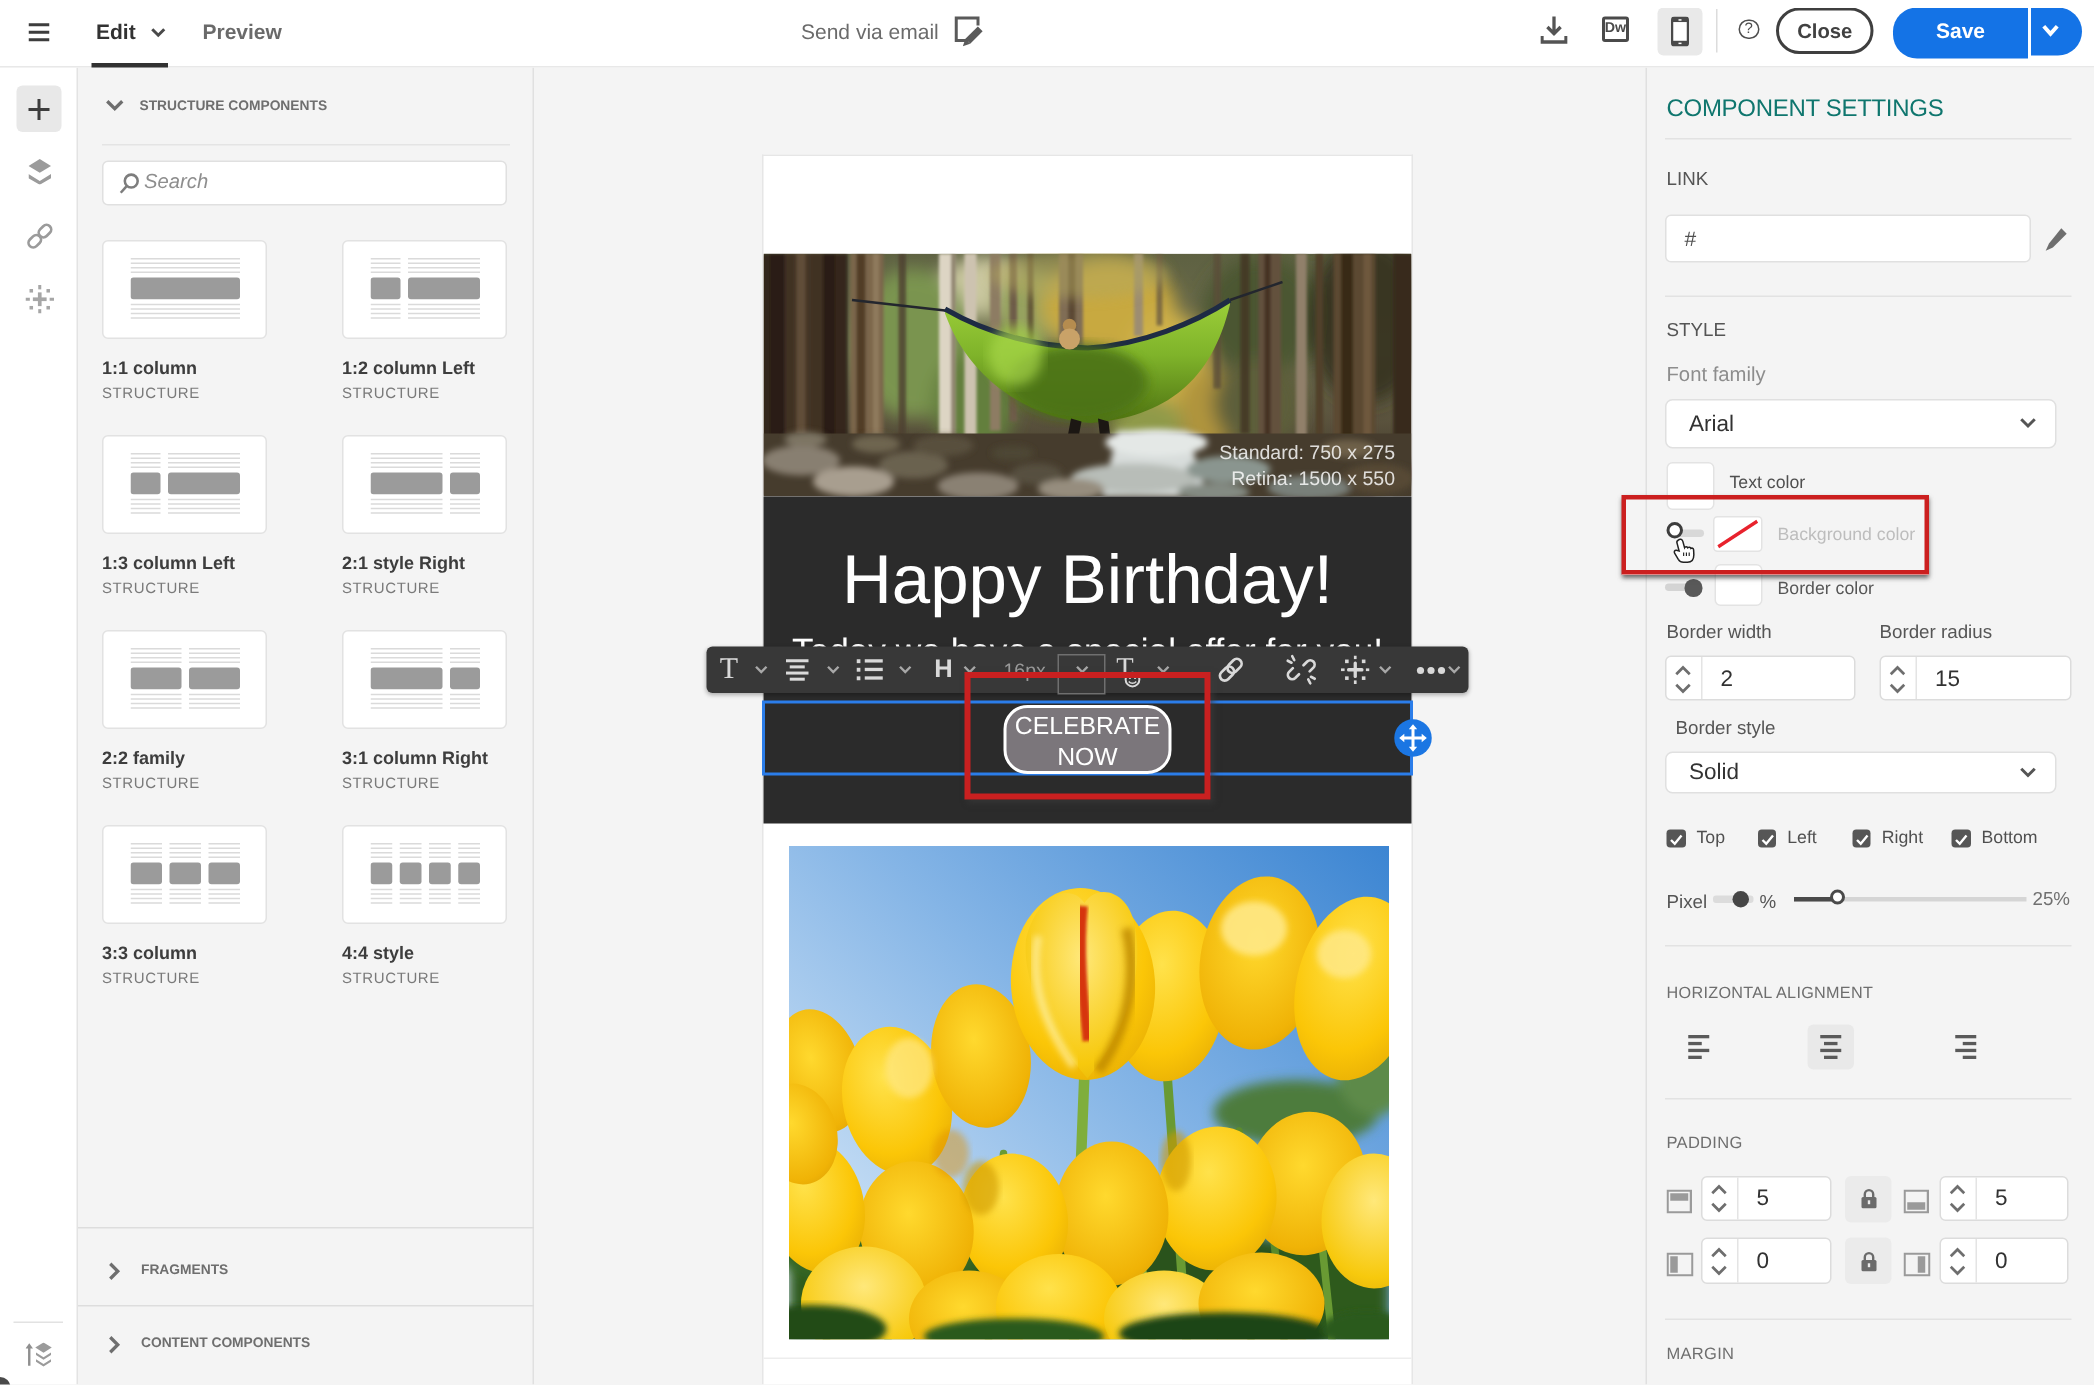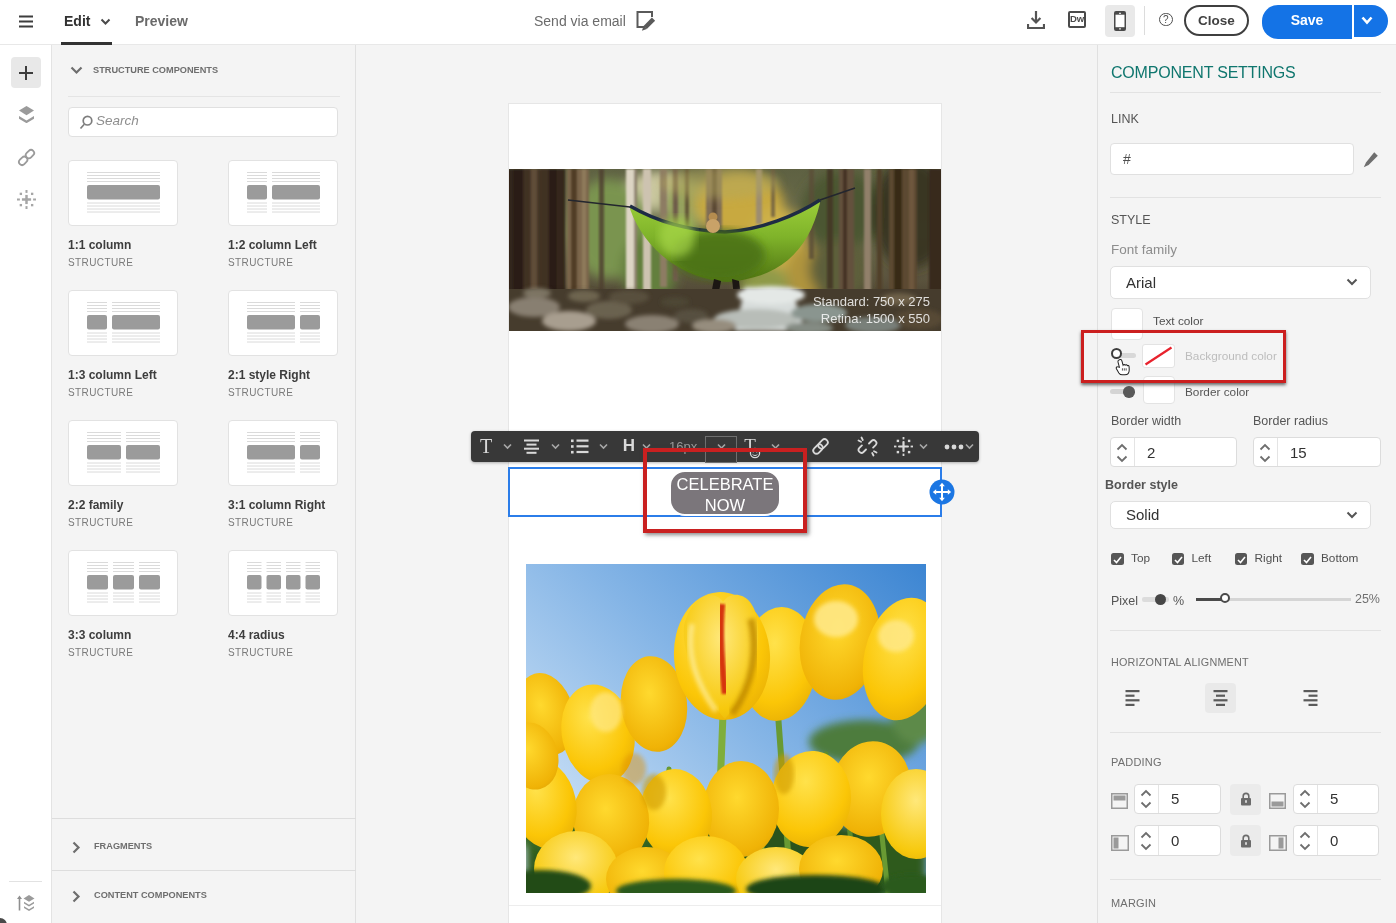--- a/index.html
+++ b/index.html
@@ -332,21 +332,21 @@
             <line x1="58.5" y1="3.5" x2="73.0" y2="3.5" stroke="#dadada" stroke-width="1"></line>
             <line x1="58.5" y1="6.5" x2="73.0" y2="6.5" stroke="#dadada" stroke-width="1"></line>
             <line x1="58.5" y1="9.5" x2="73.0" y2="9.5" stroke="#dadada" stroke-width="1"></line>
             <rect x="58.5" y="13" width="14.5" height="14.5" rx="2" fill="#9b9b9b"></rect>
             <line x1="58.5" y1="31" x2="73.0" y2="31" stroke="#dadada" stroke-width="1"></line>
             <line x1="58.5" y1="34" x2="73.0" y2="34" stroke="#dadada" stroke-width="1"></line>
             <line x1="58.5" y1="37" x2="73.0" y2="37" stroke="#dadada" stroke-width="1"></line>
             <line x1="58.5" y1="40" x2="73.0" y2="40" stroke="#dadada" stroke-width="1"></line>
           </svg>
 </div>
-<div class="ctitle" style="left:176px;top:583px;">4:4 radius</div>
+<div class="ctitle" style="left:176px;top:583px;">4:4 style</div>
 <div class="csub" style="left:176px;top:602px;">STRUCTURE</div>
 </div>
     <div class="abs" style="left:0;top:773px;width:304px;height:1px;background:#ddd;"></div>
     <svg class="abs" style="left:20px;top:796px" width="9" height="13" viewBox="0 0 9 13">
         <path d="M1.5 1.5 6.5 6.5 1.5 11.5" fill="none" stroke="#6e6e6e" stroke-width="2.2"></path>
       </svg>
     <div class="seclbl" style="left:42px;top:796px;">FRAGMENTS</div>
     <div class="abs" style="left:0;top:825px;width:304px;height:1px;background:#ddd;"></div>
     <svg class="abs" style="left:20px;top:845px" width="9" height="13" viewBox="0 0 9 13">
         <path d="M1.5 1.5 6.5 6.5 1.5 11.5" fill="none" stroke="#6e6e6e" stroke-width="2.2"></path>
@@ -478,20 +478,24 @@
  <ellipse cx="205" cy="157" rx="22" ry="7" fill="#968d7e"></ellipse>
  <ellipse cx="166" cy="133" rx="14" ry="5" fill="#4e4734"></ellipse>
  <ellipse cx="300" cy="159" rx="24" ry="6" fill="#848b83"></ellipse>
  <ellipse cx="410" cy="150" rx="24" ry="10" fill="#564a35"></ellipse>
  <ellipse cx="390" cy="130" rx="18" ry="6" fill="#6e6048"></ellipse>
  </g>
 </g>
 <text x="421" y="137" text-anchor="end" font-size="13" fill="#ffffff" opacity="0.82" font-family="Liberation Sans">Standard: 750 x 275</text>
 <text x="421" y="154" text-anchor="end" font-size="13" fill="#ffffff" opacity="0.82" font-family="Liberation Sans">Retina: 1500 x 550</text>
 </svg></div>
+    <div id="darksec">
+      <div class="abs" style="left:0;top:28px;width:432px;text-align:center;font-size:46px;color:#fff;">Happy Birthday!</div>
+      <div class="abs" style="left:0;top:90px;width:432px;text-align:center;font-size:23.5px;color:#fff;">Today we have a special offer for you!</div>
+    </div>
     <div class="abs" id="tulipimg" style="left:17px;top:460px;width:400px;height:329px;overflow:hidden;"><svg width="400" height="329" viewBox="0 0 400 329">
 <defs>
 <linearGradient id="sky" x1="1" y1="0" x2="0" y2="0.85">
  <stop offset="0" stop-color="#3c85d2"></stop>
               <stop offset="0.5" stop-color="#85b5e6"></stop>
               <stop offset="1" stop-color="#d5e7f8"></stop>
 </linearGradient>
 <radialGradient id="tu1" cx="0.42" cy="0.32" r="0.95">
  <stop offset="0" stop-color="#ffe24b"></stop>
               <stop offset="0.55" stop-color="#fbc607"></stop>
@@ -721,21 +725,21 @@
         <path d="M1.5 13.5 6 18 10.5 13.5" fill="none" stroke="#6e6e6e" stroke-width="1.8"></path>
       </svg>
 <div class="spin" style="left:155px;top:392px;width:128px;height:30px;padding-left:38px;">
         <div class="arrows"></div>
         <div class="val">15</div>
       </div>
       <svg class="abs" style="left:161px;top:397.5px" width="12" height="20" viewBox="0 0 12 20">
         <path d="M1.5 6.5 6 2 10.5 6.5" fill="none" stroke="#6e6e6e" stroke-width="1.8"></path>
         <path d="M1.5 13.5 6 18 10.5 13.5" fill="none" stroke="#6e6e6e" stroke-width="1.8"></path>
       </svg>
-<div class="abs rlbl" style="left:7px;top:433px;font-weight:bold;">Border style</div>
+<div class="abs rlbl" style="left:19px;top:433px;">Border style</div>
 <div class="input" style="left:12px;top:456px;width:261px;height:28px;border-radius:5px;"></div>
 <div class="abs" style="left:28px;top:461px;font-size:15px;color:#323232;">Solid</div>
 <svg class="abs" style="left:248px;top:466px" width="12" height="8" viewBox="0 0 12 8">
         <path d="M1.5 1.5 6 6 10.5 1.5" fill="none" stroke="#555" stroke-width="2"></path>
       </svg>
 <div class="abs" style="left:13px;top:507.5px;width:12.5px;height:12.5px;background:#565656;border-radius:2.5px;"></div>
       <svg class="abs" style="left:15px;top:510.5px" width="9" height="8" viewBox="0 0 9 8">
         <path d="M1 4 3.5 6.5 8 1" fill="none" stroke="#fff" stroke-width="1.6"></path>
       </svg>
 <div class="cklbl" style="left:33px;top:506px;">Top</div>

